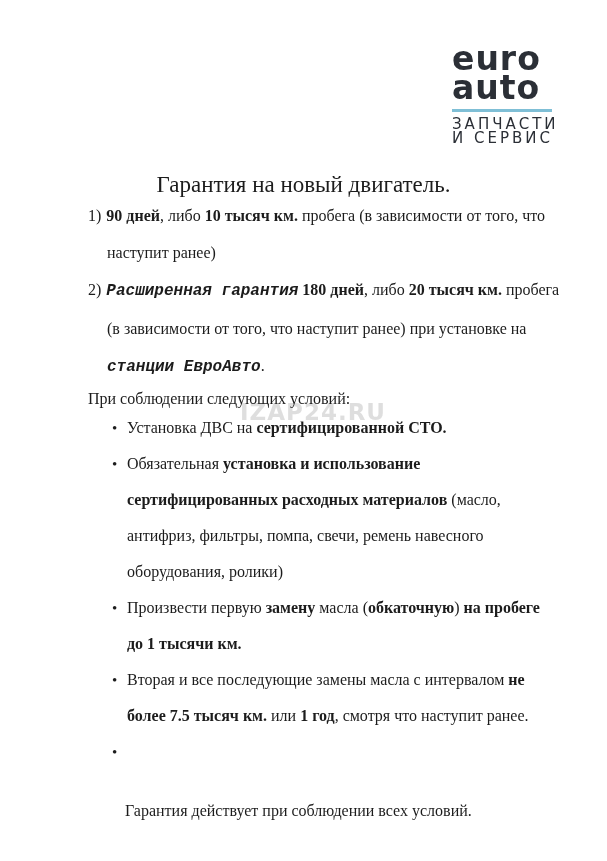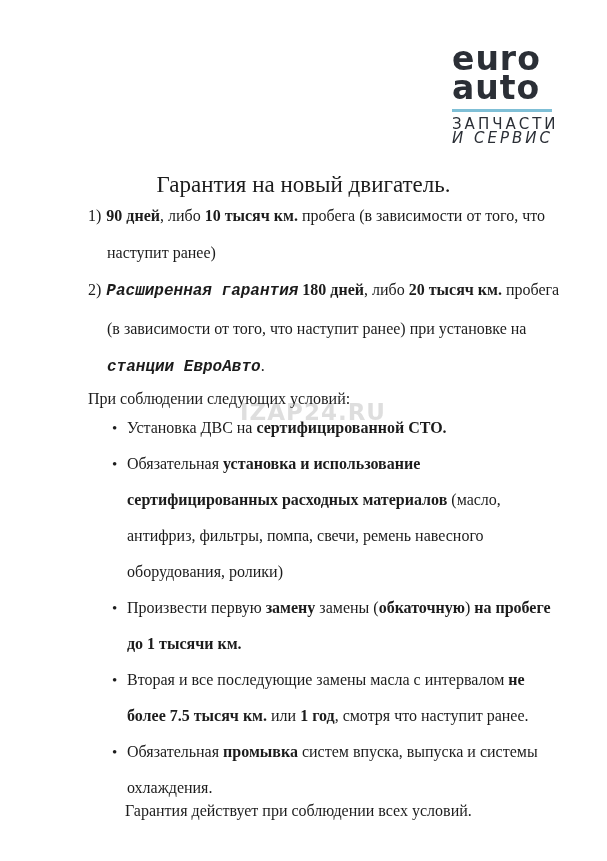--- a/index.html
+++ b/index.html
@@ -26,21 +26,21 @@
     letter-spacing:1px;
   }
   .logo-divider{height:3px;width:100px;margin-top:7px;}
   .logo-tagline{
     font-family:"DejaVu Sans", sans-serif;
     font-size:15px;
     letter-spacing:3px;
     line-height:13px;
     margin-top:6px;
   }
-  .logo-tagline + .logo-tagline{margin-top:1px;font-style:italic;}
+  .logo-tagline + .logo-tagline{margin-top:1px;}
 
   
   .watermark{
     position:absolute;
     left:240px;top:399px;
     font-family:"DejaVu Sans", sans-serif;
     font-weight:bold;
     font-size:23px;
     letter-spacing:1px;
     color:#d4d4d4;
@@ -124,27 +124,26 @@
     <div class="bullet-item">
       <span class="bullet-dot">•</span>
       <span><span>Установка ДВС на </span><span class="b">сертифицированной СТО.</span></span>
     </div>
     <div class="bullet-item">
       <span class="bullet-dot">•</span>
       <span><span>Обязательная </span><span class="b">установка и использование сертифицированных расходных материалов</span><span> (масло, антифриз, фильтры, помпа, свечи, ремень навесного оборудования, ролики)</span></span>
     </div>
     <div class="bullet-item">
       <span class="bullet-dot">•</span>
-      <span><span>Произвести первую </span><span class="b">замену</span><span> замены (</span><span class="b">обкаточную</span><span>) </span><span class="b">на пробеге до 1 тысячи км.</span></span>
+      <span><span>Произвести первую </span><span class="b">замену</span><span> масла (</span><span class="b">обкаточную</span><span>) </span><span class="b">на пробеге до 1 тысячи км.</span></span>
     </div>
     <div class="bullet-item">
       <span class="bullet-dot">•</span>
       <span><span>Вторая и все последующие замены масла с интервалом </span><span class="b">не более 7.5 тысяч км.</span><span> или </span><span class="b">1 год</span><span>, смотря что наступит ранее.</span></span>
     </div>
     <div class="bullet-item">
       <span class="bullet-dot">•</span>
-      <span><span>Обязательная </span><span class="b">промывка</span><span> систем впуска, выпуска и системы охлаждения.</span></span>
     </div>
   </div>
 
   <div class="doc-footer">Гарантия действует при соблюдении всех условий.</div>
 
 </div>
 
 </body></html>

